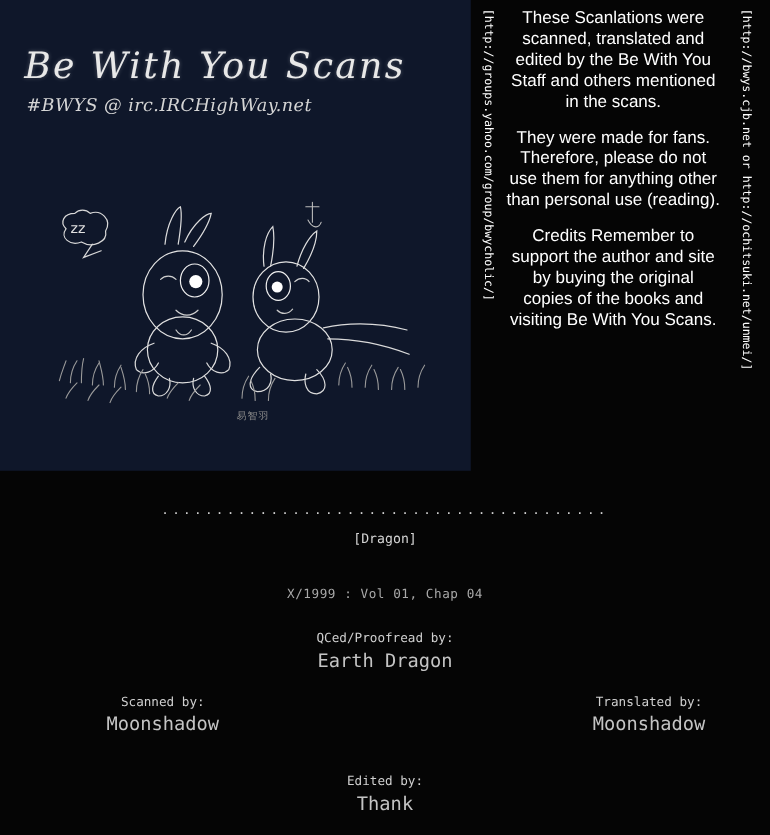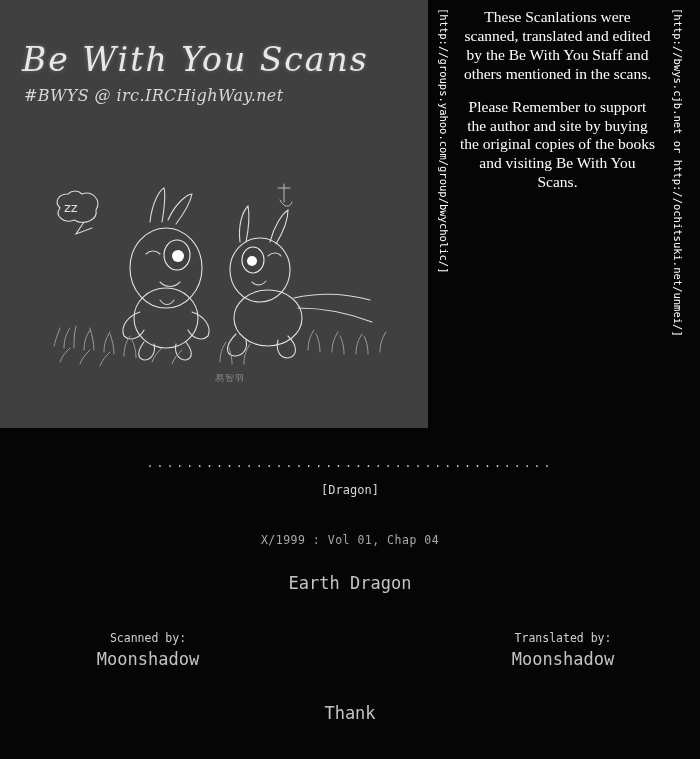--- a/index.html
+++ b/index.html
@@ -21,21 +21,21 @@
     background: #050505;
   }
 
   
   .art-panel {
     position: absolute;
     left: 0;
     top: 0;
     width: 428px;
     height: 428px;
-    background: #404040;
+    background: #0f172a;
     overflow: hidden;
   }
   .logo-title {
     position: absolute;
     left: 22px;
     top: 40px;
     font-family: "DejaVu Serif", serif;
     font-style: italic;
     font-size: 33px;
     letter-spacing: 2px;
@@ -71,21 +71,21 @@
   }
 
   
   .notice {
     position: absolute;
     left: 460px;
     top: 0;
     width: 195px;
     height: 428px;
     text-align: center;
-    font-family: Liberation Serif, serif;
+    font-family: Liberation Sans, sans-serif;
     color: #fff;
     padding-top: 8px;
     box-sizing: border-box;
   }
   .notice p {
     margin: 0 0 14px 0;
     font-size: 15.5px;
     line-height: 1.22;
   }
   .notice p.thanks {
@@ -150,29 +150,29 @@
     font-size: 11.5px;
   }
   .role-name {
     color: #c4c4c4;
     font-size: 17px;
     margin-top: 4px;
   }
   .role-row {
     position: relative;
     height: 46px;
-    margin-top: 38px;
+    margin-top: 20px;
   }
   .role-col {
     position: absolute;
     text-align: center;
     width: 200px;
   }
   .role-col.left { left: 48px; }
-  .role-col.right { left: 463px; }
+  .role-col.right { left: 490px; }
 </style>
 </head>
 <body>
 
 <div class="page">
 
   <div class="art-panel">
 
     <div class="logo-title">Be With You Scans</div>
     <div class="logo-sub">#BWYS @ irc.IRCHighWay.net</div>
@@ -243,41 +243,44 @@
     </svg>
 
     <div class="sketch-caption">易智羽</div>
   </div>
 
   <div class="vert-url left-url">[http://groups.yahoo.com/group/bwycholic/]</div>
   <div class="vert-url right-url">[http://bwys.cjb.net or http://ochitsuki.net/unmei/]</div>
 
   <div class="notice">
     <p>These Scanlations were scanned, translated and edited by the Be With You Staff and others mentioned in the scans.</p>
-    <p>Please Remember to support the author and site by buying the original copies of the books and visiting Be With You Scans.</p>
+    <p>They were made for fans. Therefore, please do not use them for anything other than personal use (reading).</p>
+    <p>Credits Remember to support the author and site by buying the original copies of the books and visiting Be With You Scans.</p>
   </div>
 
   <div class="credits">
     <div class="dots">.........................................</div>
     <div class="credits-header">[Dragon]</div>
     <div class="credits-series">X/1999 : Vol 01, Chap 04</div>
 
     <div class="role-block">
+      <div class="role-label">QCed/Proofread by:</div>
       <div class="role-name">Earth Dragon</div>
     </div>
 
     <div class="role-row">
       <div class="role-col left">
         <div class="role-label">Scanned by:</div>
         <div class="role-name">Moonshadow</div>
       </div>
       <div class="role-col right">
         <div class="role-label">Translated by:</div>
         <div class="role-name">Moonshadow</div>
       </div>
     </div>
 
     <div class="role-block">
+      <div class="role-label">Edited by:</div>
       <div class="role-name">Thank</div>
     </div>
   </div>
 
 </div>
 
 </body></html>

